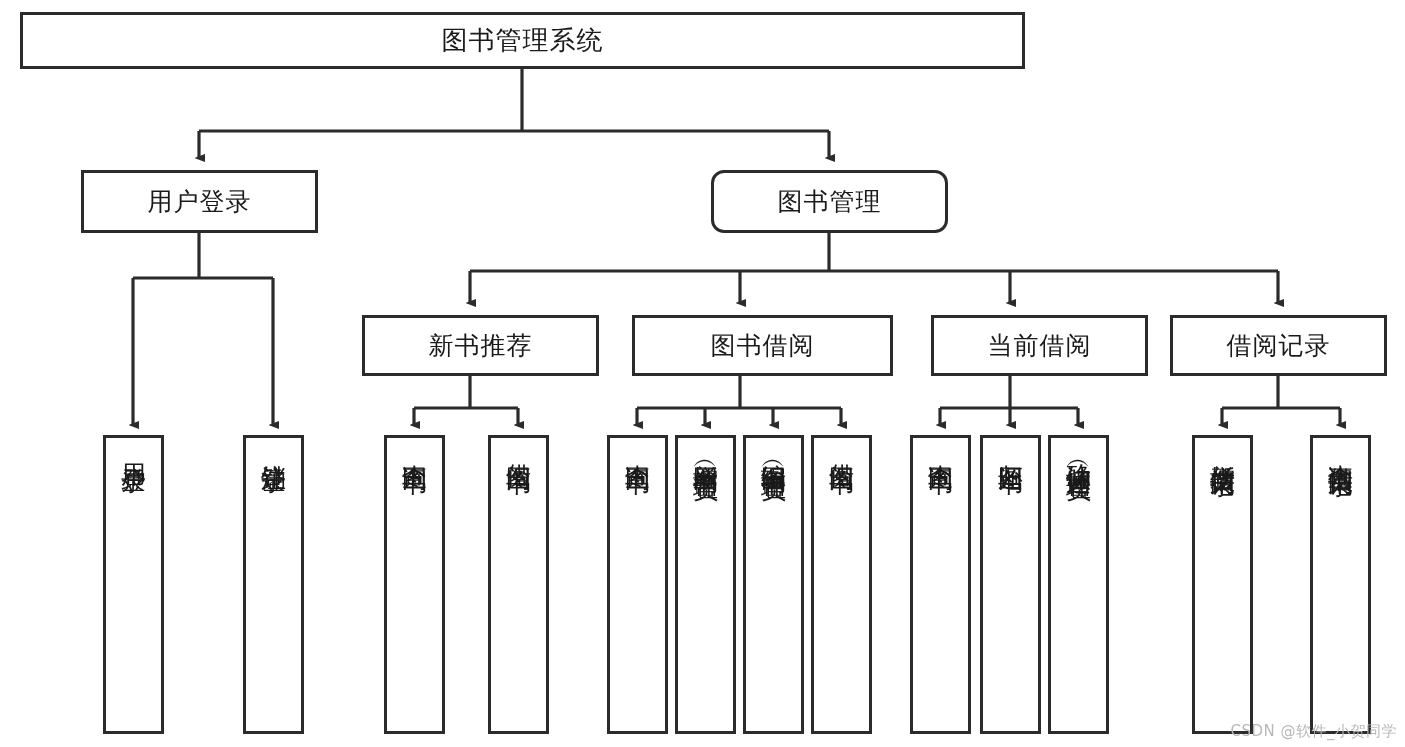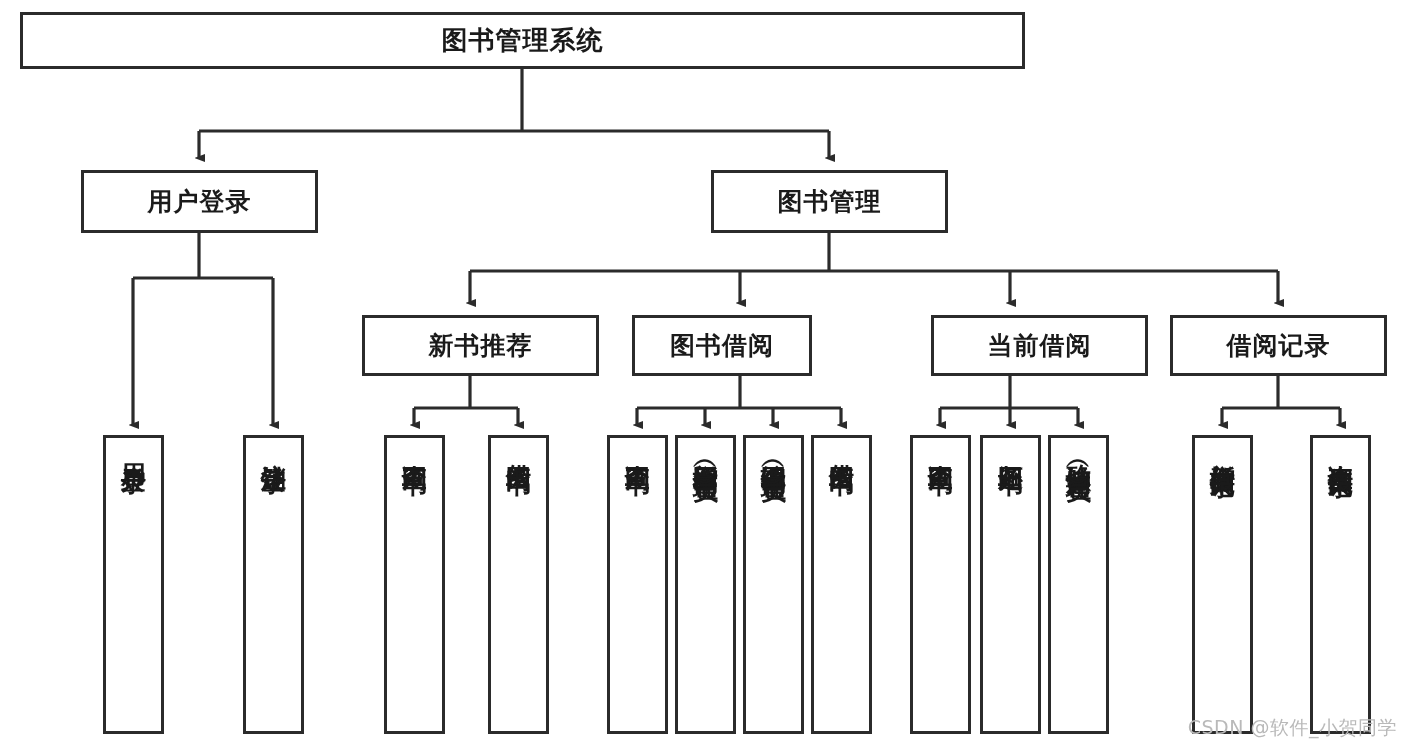--- a/index.html
+++ b/index.html
@@ -35,21 +35,20 @@
     align-items: center;
     justify-content: center;
     color: #1a1a1a;
     z-index: 2;
   }
   .node .lbl {
     display: block;
     text-align: center;
     line-height: 1.18;
     white-space: nowrap;
-    font-weight: bold;
   }
   
   .node.h .lbl {
     font-size: 25px;
     letter-spacing: 1px;
   }
   .node.root .lbl {
     font-size: 26px;
   }
   
@@ -63,21 +62,21 @@
     text-orientation: upright;
     font-size: 25px;
     line-height: 1.0;
     letter-spacing: 2px;
     white-space: nowrap;
   }
   .watermark {
     position: absolute;
     right: 8px;
     bottom: 6px;
-    font-size: 19px;
+    font-size: 15px;
     color: #b9b9b9;
     letter-spacing: 0.5px;
     z-index: 5;
     white-space: nowrap;
     font-family: "DejaVu Sans", "Liberation Sans", sans-serif;
   }
 </style>
 </head>
 <body>
 
@@ -133,28 +132,28 @@
     </g>
   </svg>
 
   <div class="node h root" style="left:20px; top:12px; width:1005px; height:57px;">
     <span class="lbl">图书管理系统</span>
   </div>
 
   <div class="node h" style="left:81px; top:170px; width:237px; height:63px;">
     <span class="lbl">用户登录</span>
   </div>
-  <div class="node h" style="left:711px; top:170px; width:237px; height:63px;">
+  <div class="node h" style="left:711px; top:170px; width:237px; height:63px;border-radius:13px;">
     <span class="lbl">图书管理</span>
   </div>
 
   <div class="node h" style="left:362px; top:315px; width:237px; height:61px;">
     <span class="lbl">新书推荐</span>
   </div>
-  <div class="node h" style="left:632px; top:315px; width:180px; height:61px;">
+  <div class="node h" style="left:632px; top:315px; width:261px; height:61px;">
     <span class="lbl">图书借阅</span>
   </div>
   <div class="node h" style="left:902px; top:315px; width:217px; height:61px;margin-left:29px;">
     <span class="lbl">当前借阅</span>
   </div>
   <div class="node h" style="left:1170px; top:315px; width:217px; height:61px;">
     <span class="lbl">借阅记录</span>
   </div>
 
   <div class="node v" style="left:103px; top:435px; width:61px; height:299px;">

